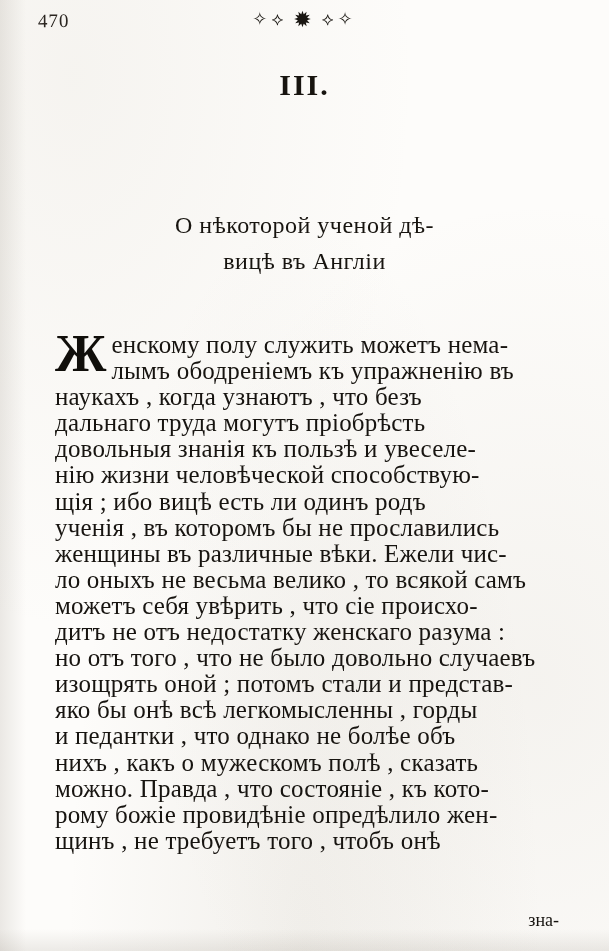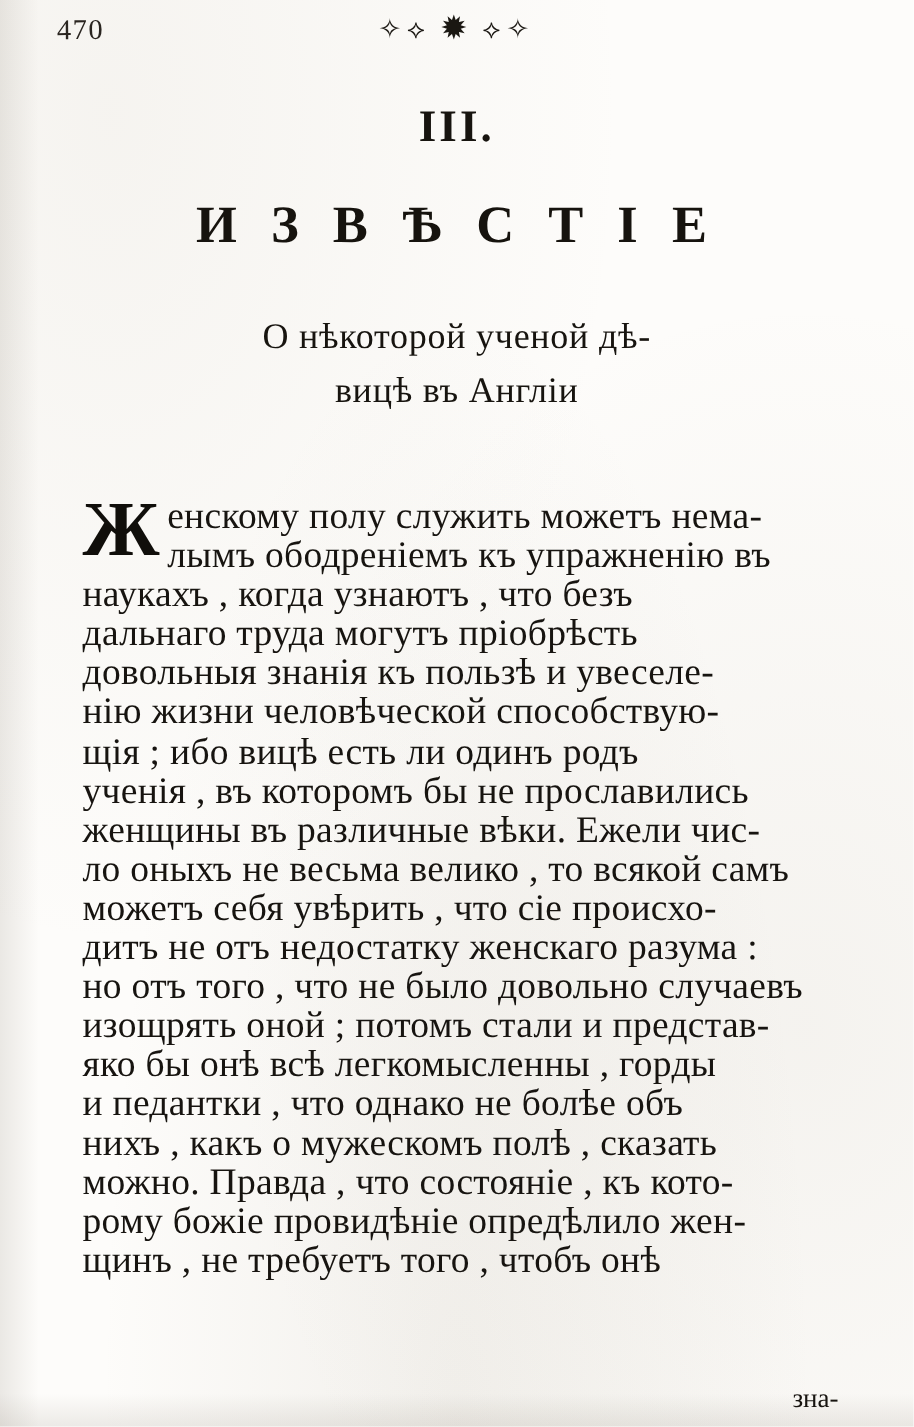--- a/index.html
+++ b/index.html
@@ -123,21 +123,21 @@
     letter-spacing: 0.2px;
   }
   .body-line.justify {
     display: block;
   }
   .line-indent-1 { padding-left: 52px; }
 
   .catchword {
     position: absolute;
     right: 50px;
-    bottom: 8px;
+    bottom: 20px;
     font-size: 18px;
     color: #171410;
     margin-top: 38px;
   }
 
   .edge-shadow-left {
     position: absolute;
     top: 0; bottom: 0; left: 0;
     width: 26px;
     background: linear-gradient(to right, rgba(120,110,95,0.14), rgba(255,255,255,0));
@@ -160,21 +160,20 @@
   <div class="edge-shadow-bottom"></div>
 
   <div class="folio">470</div>
 
   <div class="ornament">
     <span class="flourish-left">✧⟡</span><span class="rosette">✹</span><span class="flourish-right">⟡✧</span>
   </div>
 
   <div class="section-number">III.</div>
 
-  <div class="headline">И З В Ѣ С Т І Е</div>
 
   <div class="subtitle">
     <div>О нѣкоторой ученой дѣ-</div>
     <div>вицѣ въ Англіи</div>
   </div>
 
   <div class="body-block">
     <span class="dropcap">Ж</span>
     <div class="body-line justify">енскому полу служить можетъ нема-</div>
     <div class="body-line justify line-indent-1">лымъ ободреніемъ къ упражненію въ</div>

